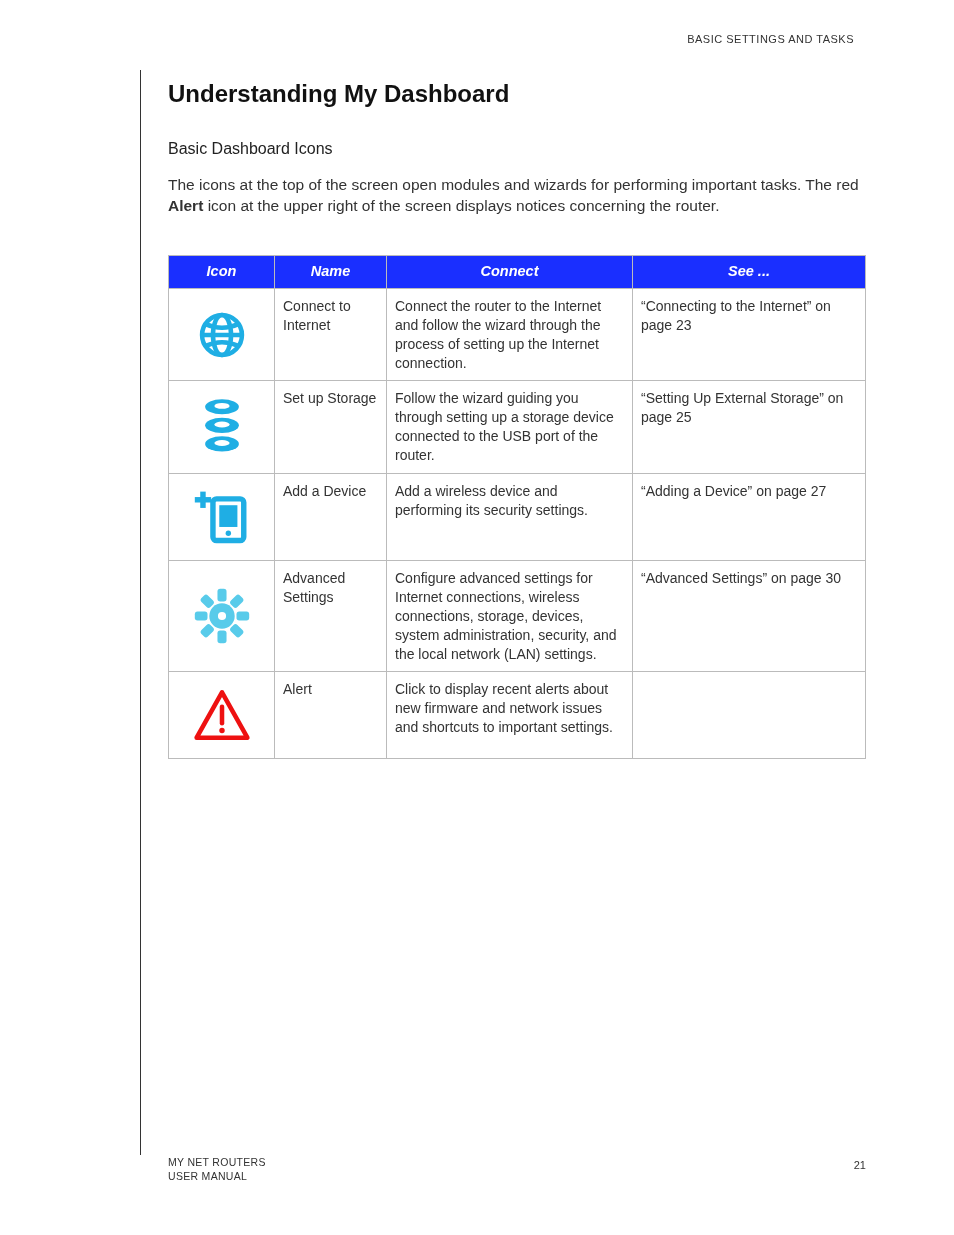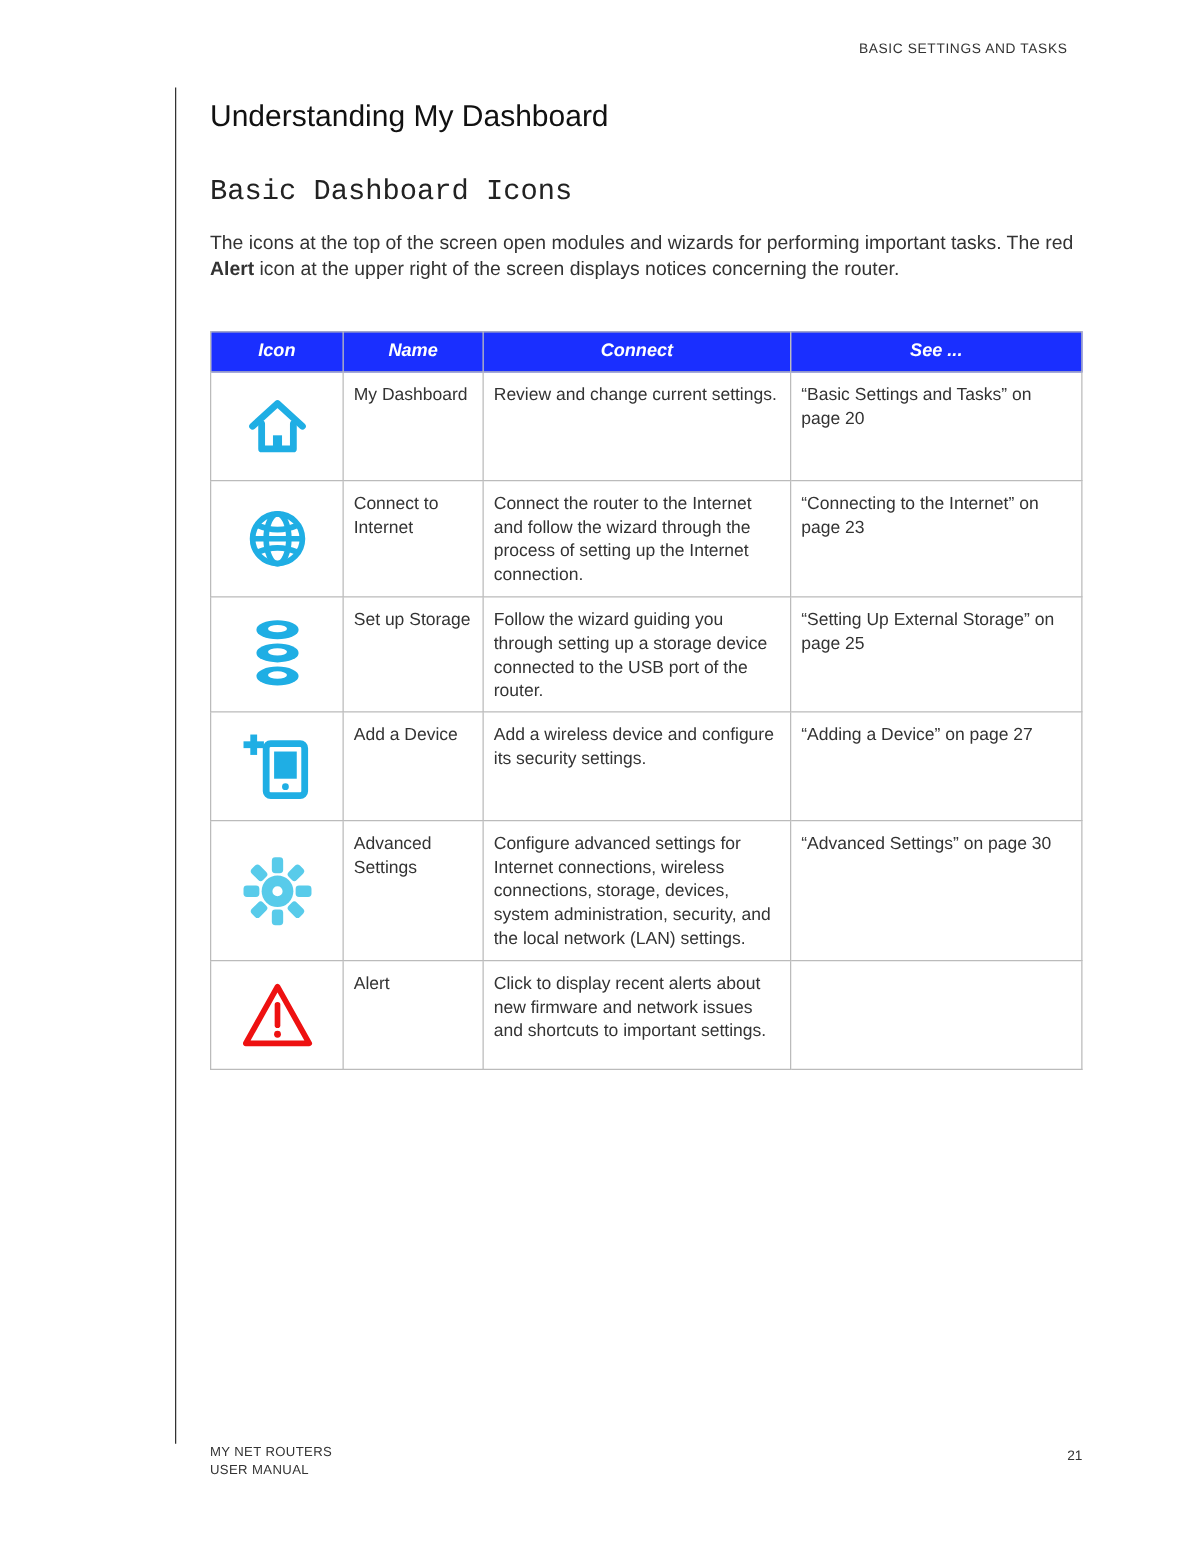--- a/index.html
+++ b/index.html
@@ -28,30 +28,29 @@
     border-left:1px solid #333;
   }
   .content{
     position:absolute;
     left:168px;
     right:88px;
     top:78px;
   }
   h1{
     font-size:24px;
-    font-weight:normal;
+    font-weight:bold;
     margin:0 0 28px 0;
     color:#111;
   }
   h2{
-    font-size:23px;
+    font-size:16px;
     font-weight:400;
     margin:0 0 10px 0;
     color:#222;
-    font-family:Liberation Mono, monospace;
   }
   .intro{
     font-size:15.5px;
     color:#333;
     margin-bottom:38px;
   }
   .intro strong{font-weight:700;}
   table{
     border-collapse:collapse;
     width:100%;
@@ -124,34 +123,20 @@
     <thead>
       <tr>
         <th>Icon</th>
         <th>Name</th>
         <th>Connect</th>
         <th>See ...</th>
       </tr>
     </thead>
     <tbody>
 
-      <tr>
-        <td class="icon-cell">
-          <svg width="58" height="58" viewBox="0 0 64 64">
-            <g fill="none" stroke="#1FAEE4" stroke-width="6" stroke-linejoin="round" stroke-linecap="round">
-              <path d="M10 32 L32 12 L54 32"></path>
-              <path d="M18 30 L18 52 L46 52 L46 30"></path>
-            </g>
-            <rect x="28" y="40" width="8" height="12" fill="#1FAEE4"></rect>
-          </svg>
-        </td>
-        <td>My Dashboard</td>
-        <td>Review and change current settings.</td>
-        <td>“Basic Settings and Tasks” on page 20</td>
-      </tr>
 
       <tr>
         <td class="icon-cell">
           <svg width="58" height="58" viewBox="0 0 64 64">
             <g fill="none" stroke="#1FAEE4" stroke-width="5">
               <circle cx="32" cy="32" r="22"></circle>
               <ellipse cx="32" cy="32" rx="10" ry="22"></ellipse>
               <line x1="10" y1="32" x2="54" y2="32"></line>
               <path d="M14 20 Q32 28 50 20"></path>
               <path d="M14 44 Q32 36 50 44"></path>
@@ -190,21 +175,21 @@
             <g fill="#1FAEE4">
               <rect x="8" y="4" width="6" height="18"></rect>
               <rect x="2" y="10" width="18" height="6"></rect>
             </g>
             <rect x="22" y="12" width="34" height="46" rx="4" fill="none" stroke="#1FAEE4" stroke-width="6"></rect>
             <rect x="29" y="19" width="20" height="24" fill="#1FAEE4"></rect>
             <circle cx="39" cy="50" r="3" fill="#1FAEE4"></circle>
           </svg>
         </td>
         <td>Add a Device</td>
-        <td>Add a wireless device and configure its security settings.</td>
+        <td>Add a wireless device and performing its security settings.</td>
         <td>“Adding a Device” on page 27</td>
       </tr>
 
       <tr>
         <td class="icon-cell">
           <svg width="58" height="58" viewBox="0 0 64 64">
             <g transform="translate(32,32)" fill="#58CBEA">
               <circle r="14"></circle>
               <g>
                 <rect x="-5" y="-30" width="10" height="14" rx="3"></rect>

